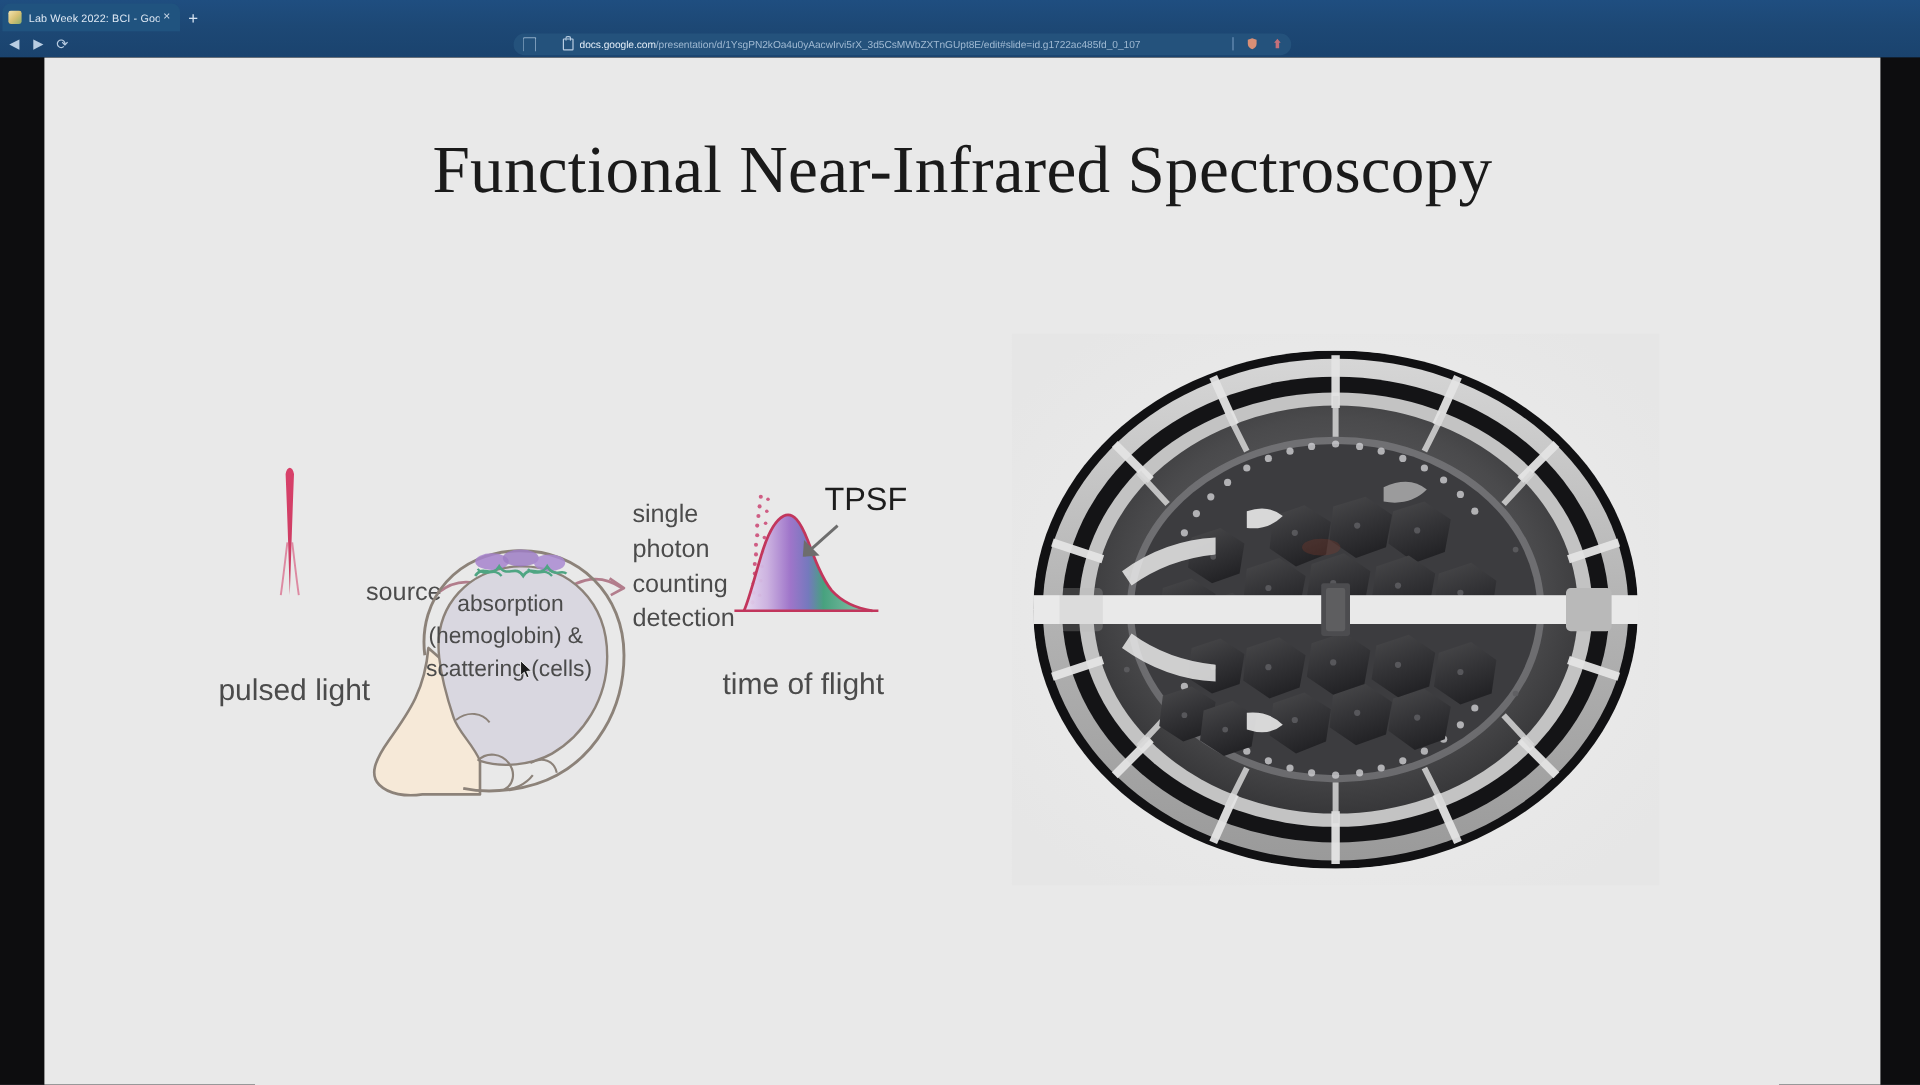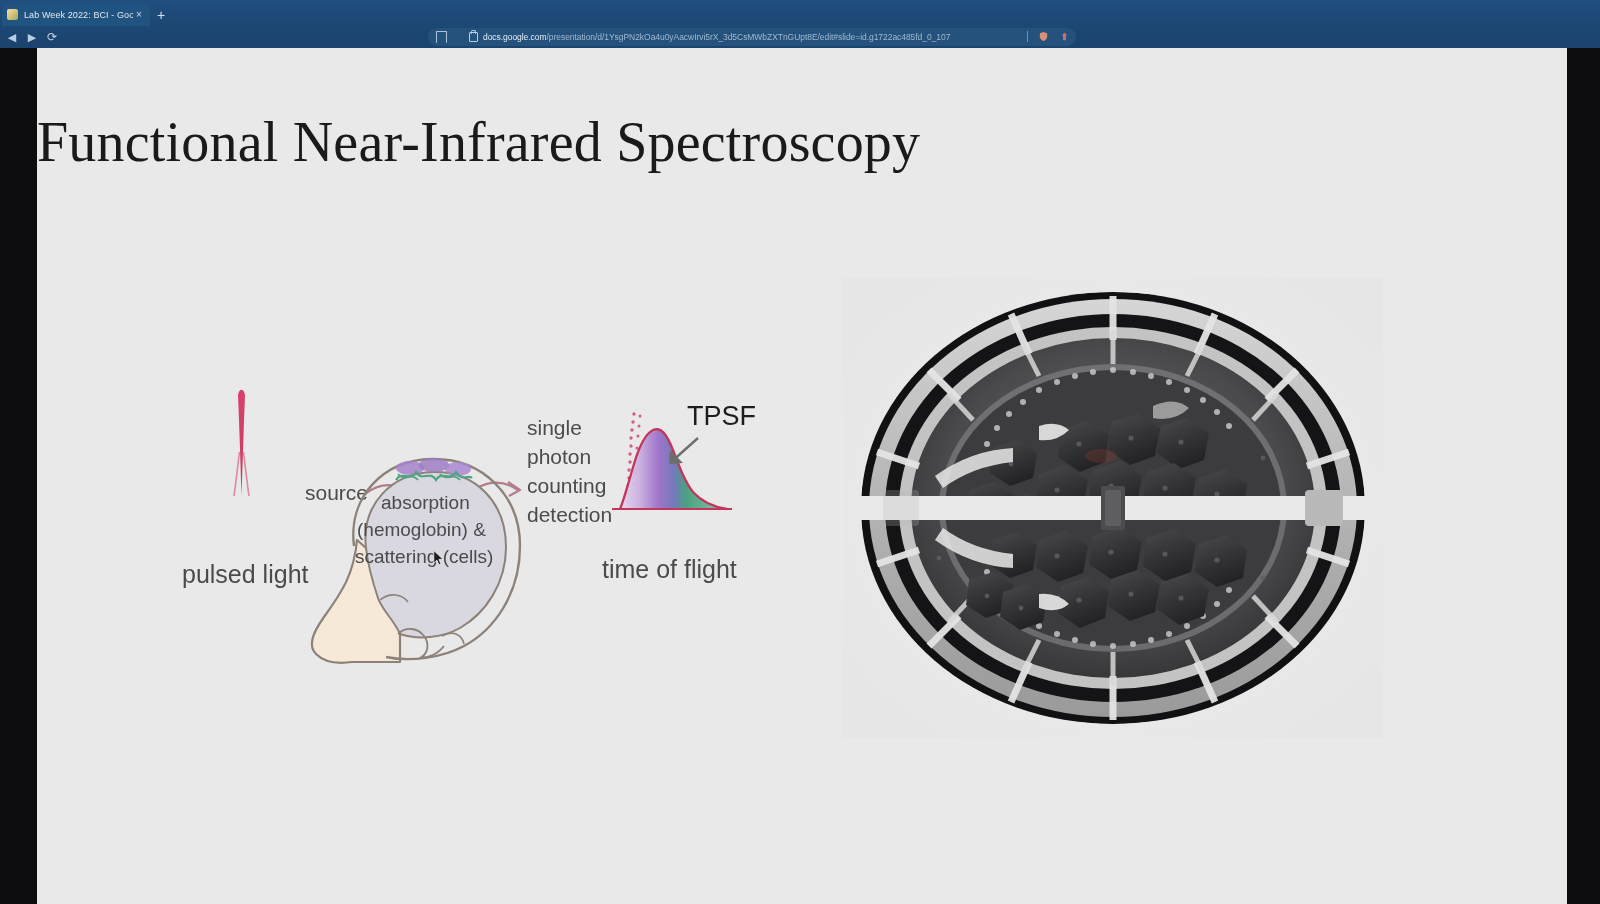--- a/index.html
+++ b/index.html
@@ -49,21 +49,21 @@
   .tb-ico{width:13px;height:13px;color:#c3d6ea;}
   .tb-menu{width:12px;height:13px;display:flex;flex-direction:column;justify-content:center;
     align-items:center;gap:2px;}
   .tb-menu i{width:2px;height:2px;background:#c3d6ea;border-radius:50%;display:block;}
 
   
   .stage{position:absolute;left:0;top:48px;width:1600px;height:856px;background:#0d0d0f;}
   .slide{position:absolute;left:37px;top:0px;width:1530px;height:856px;
     background:#e9e9e9;overflow:hidden;}
 
-  .slide-title{position:absolute;left:0;top:62px;width:1530px;
+  .slide-title{position:absolute;left:0;top:62px;width:1530px;text-align:center;
     font-family:"Liberation Serif",serif;font-size:56px;color:#1a1a1a;letter-spacing:.2px;
     font-weight:400;}
 
   
   .illus{position:absolute;left:105px;top:330px;width:720px;height:300px;}
   .illus svg{display:block;}
   .lbl{font-family:"Liberation Sans",sans-serif;fill:#4b4b4b;}
   .lbl-big{font-size:25px;}
   .lbl-mid{font-size:21px;}
   .lbl-sm{font-size:19px;}

